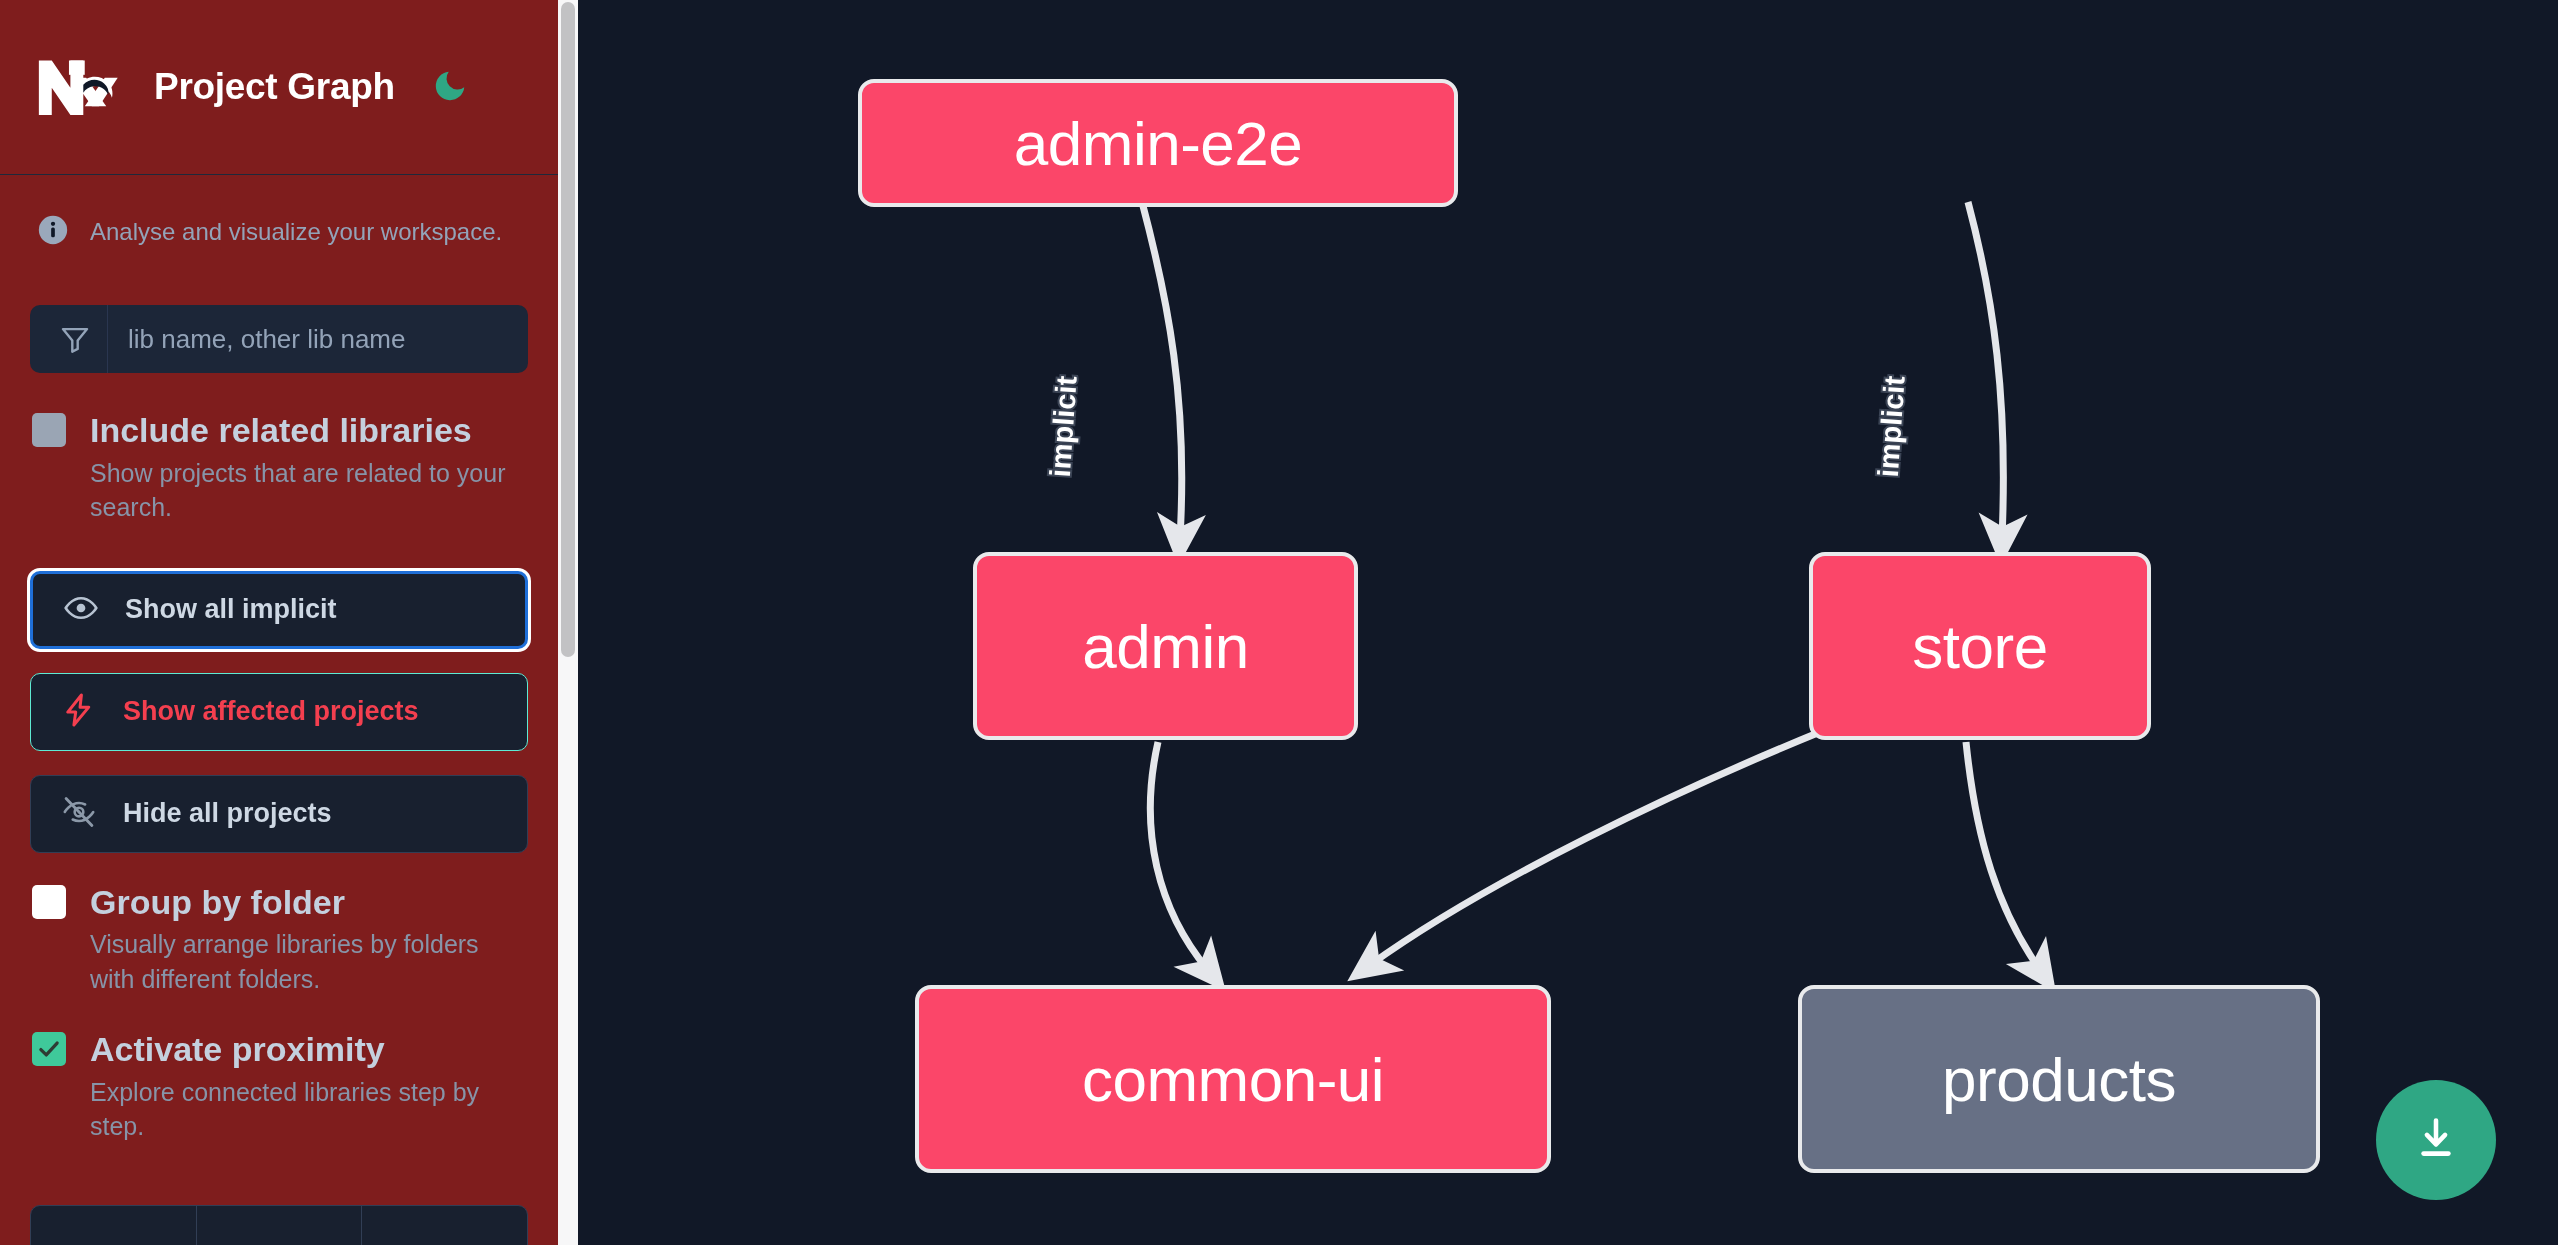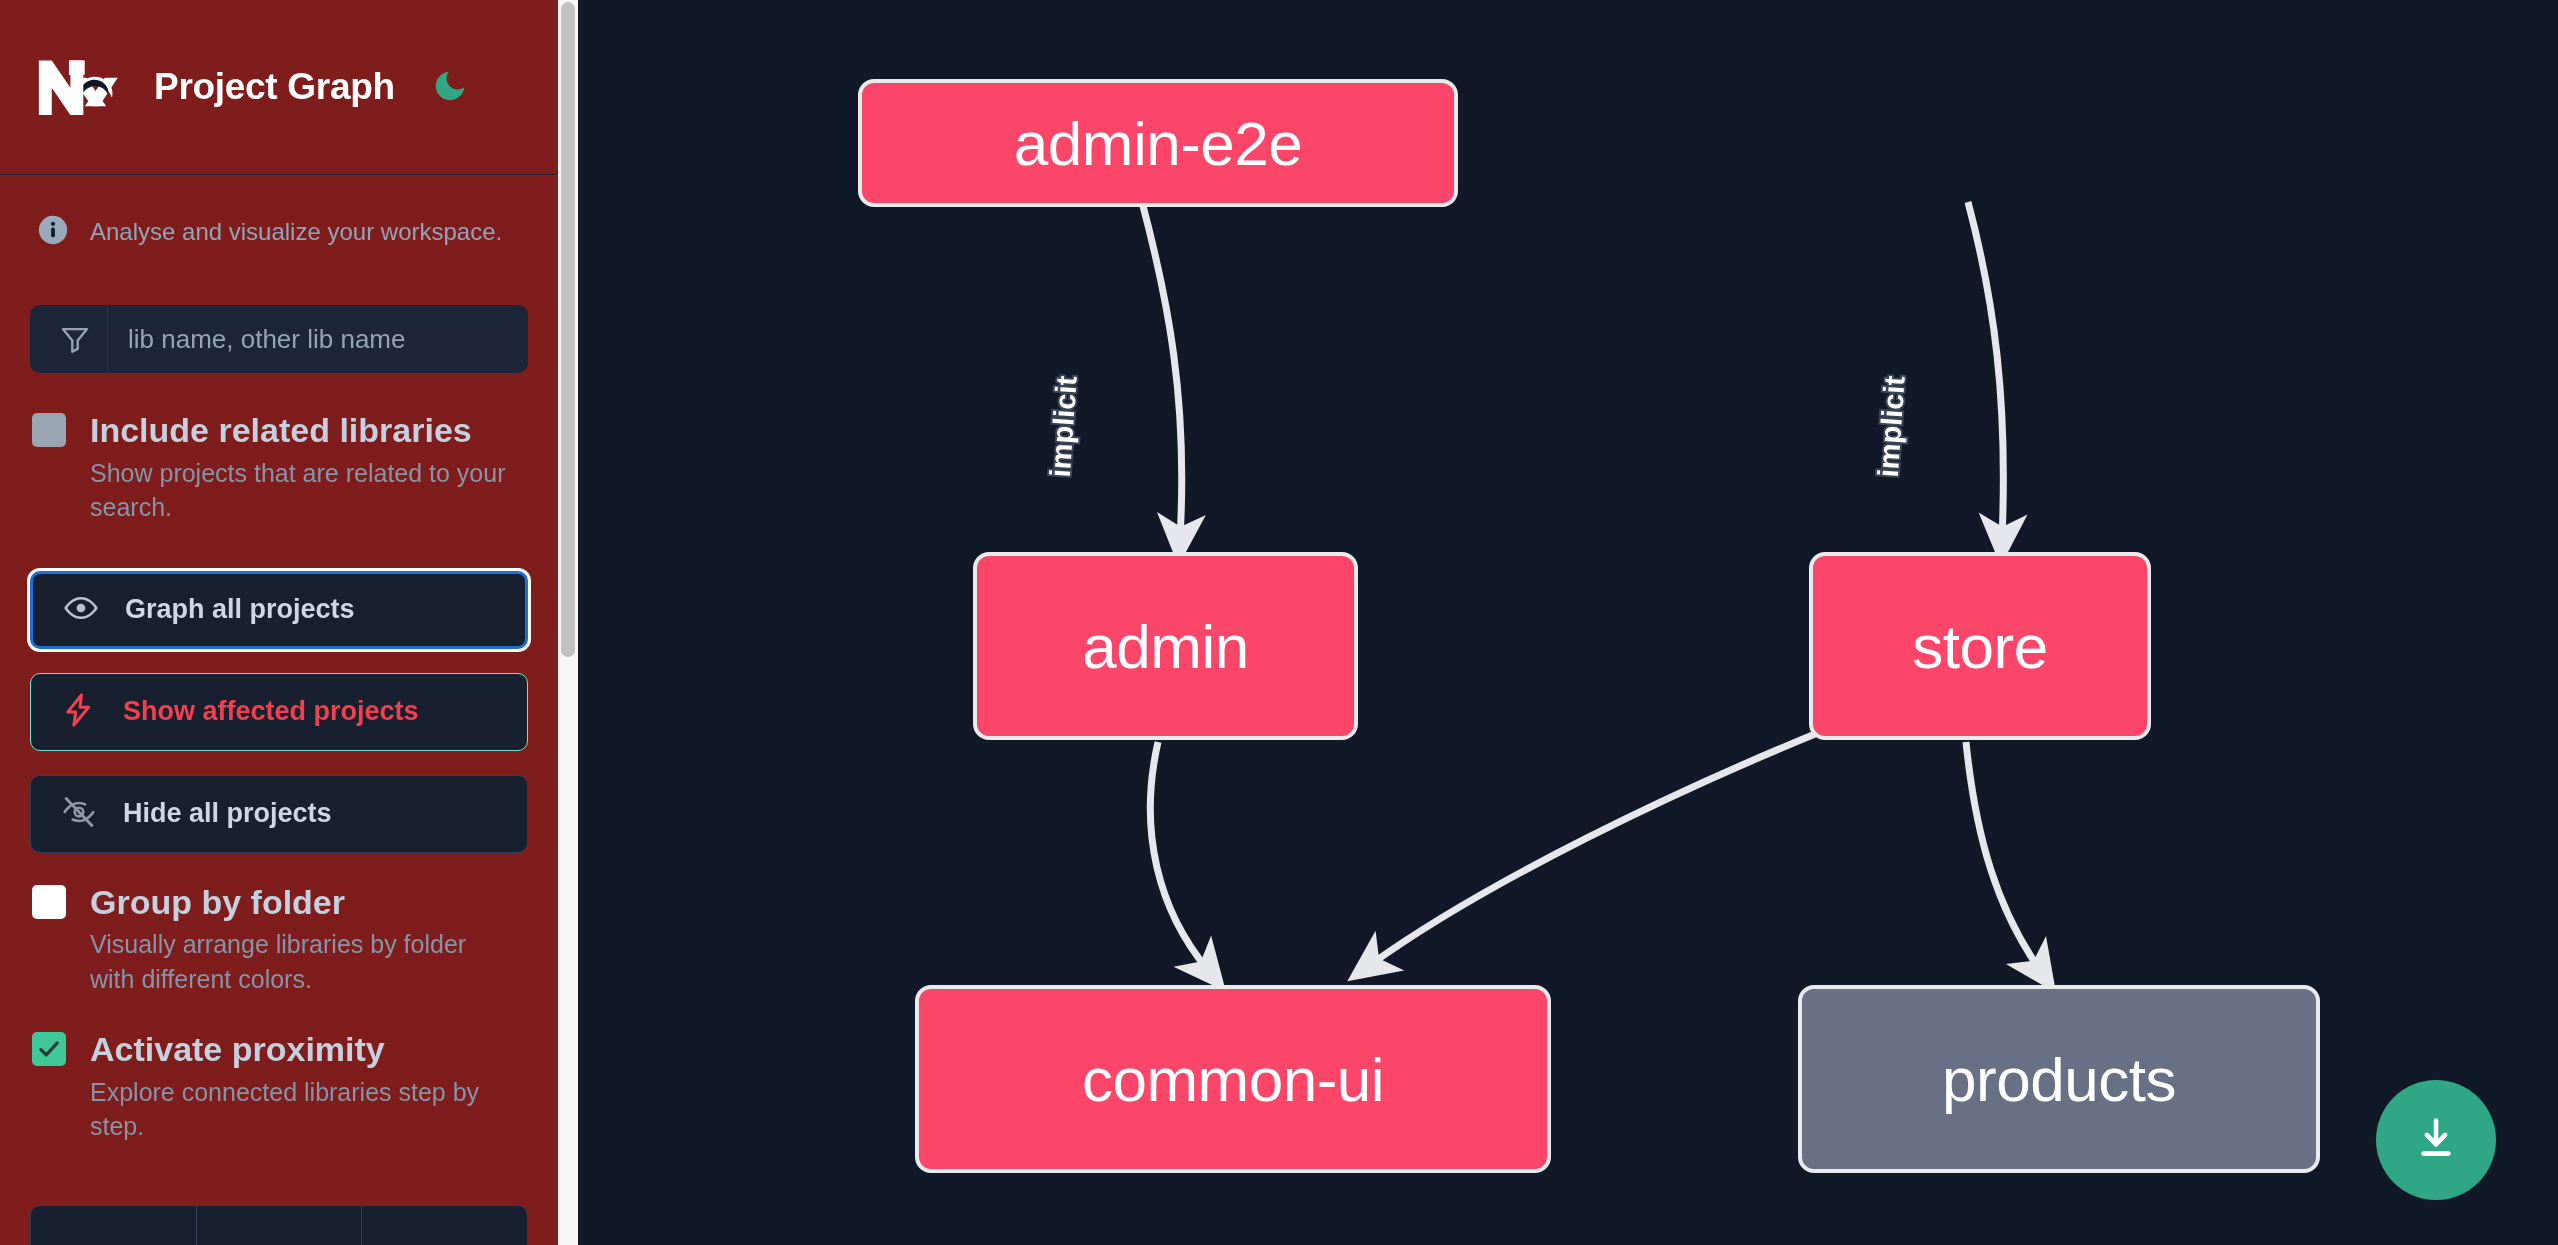--- a/index.html
+++ b/index.html
@@ -237,21 +237,21 @@
 
       <div class="btn-stack">
 
         <button class="gbtn focused">
           <span>
             <svg width="36" height="36" viewBox="0 0 24 24" aria-hidden="true">
               <path d="M1.8 12S5.5 5.5 12 5.5 22.2 12 22.2 12 18.5 18.5 12 18.5 1.8 12 1.8 12z" fill="none" stroke="#b7c3d2" stroke-width="1.7"></path>
               <circle cx="12" cy="12" r="2.9" fill="#b7c3d2"></circle>
             </svg>
           </span>
-          <span class="lbl">Graph all projects</span>
+          <span class="lbl">Show all implicit</span>
         </button>
 
         <button class="gbtn danger">
           <span>
             <svg width="36" height="36" viewBox="0 0 24 24" aria-hidden="true">
               <path d="M13.6 2L4.5 13.4h5.3L8.6 22l9.9-11.9h-5.8L13.6 2z" fill="none" stroke="#f43f4f" stroke-width="2" stroke-linejoin="round"></path>
             </svg>
           </span>
           <span class="lbl">Show affected projects</span>
         </button>
@@ -265,21 +265,21 @@
             </svg>
           </span>
           <span class="lbl">Hide all projects</span>
         </button>
       </div>
 
       <div class="chk-row" style="margin-top:28px">
         <span class="chk-box white"></span>
         <span class="chk-text">
           <span class="chk-label" style="display:block">Group by folder</span>
-          <span class="chk-desc" style="display:block">Visually arrange libraries by folder with different colors.</span>
+          <span class="chk-desc" style="display:block">Visually arrange libraries by folders with different folders.</span>
         </span>
       </div>
 
       <div class="chk-row" style="margin-top:32px">
         <span class="chk-box green">
           <svg width="26" height="26" viewBox="0 0 24 24" aria-hidden="true">
             <path d="M4.5 12.5l5 5 10-11" fill="none" stroke="#2e3b33" stroke-width="3" stroke-linecap="round" stroke-linejoin="round"></path>
           </svg>
         </span>
         <span class="chk-text">

